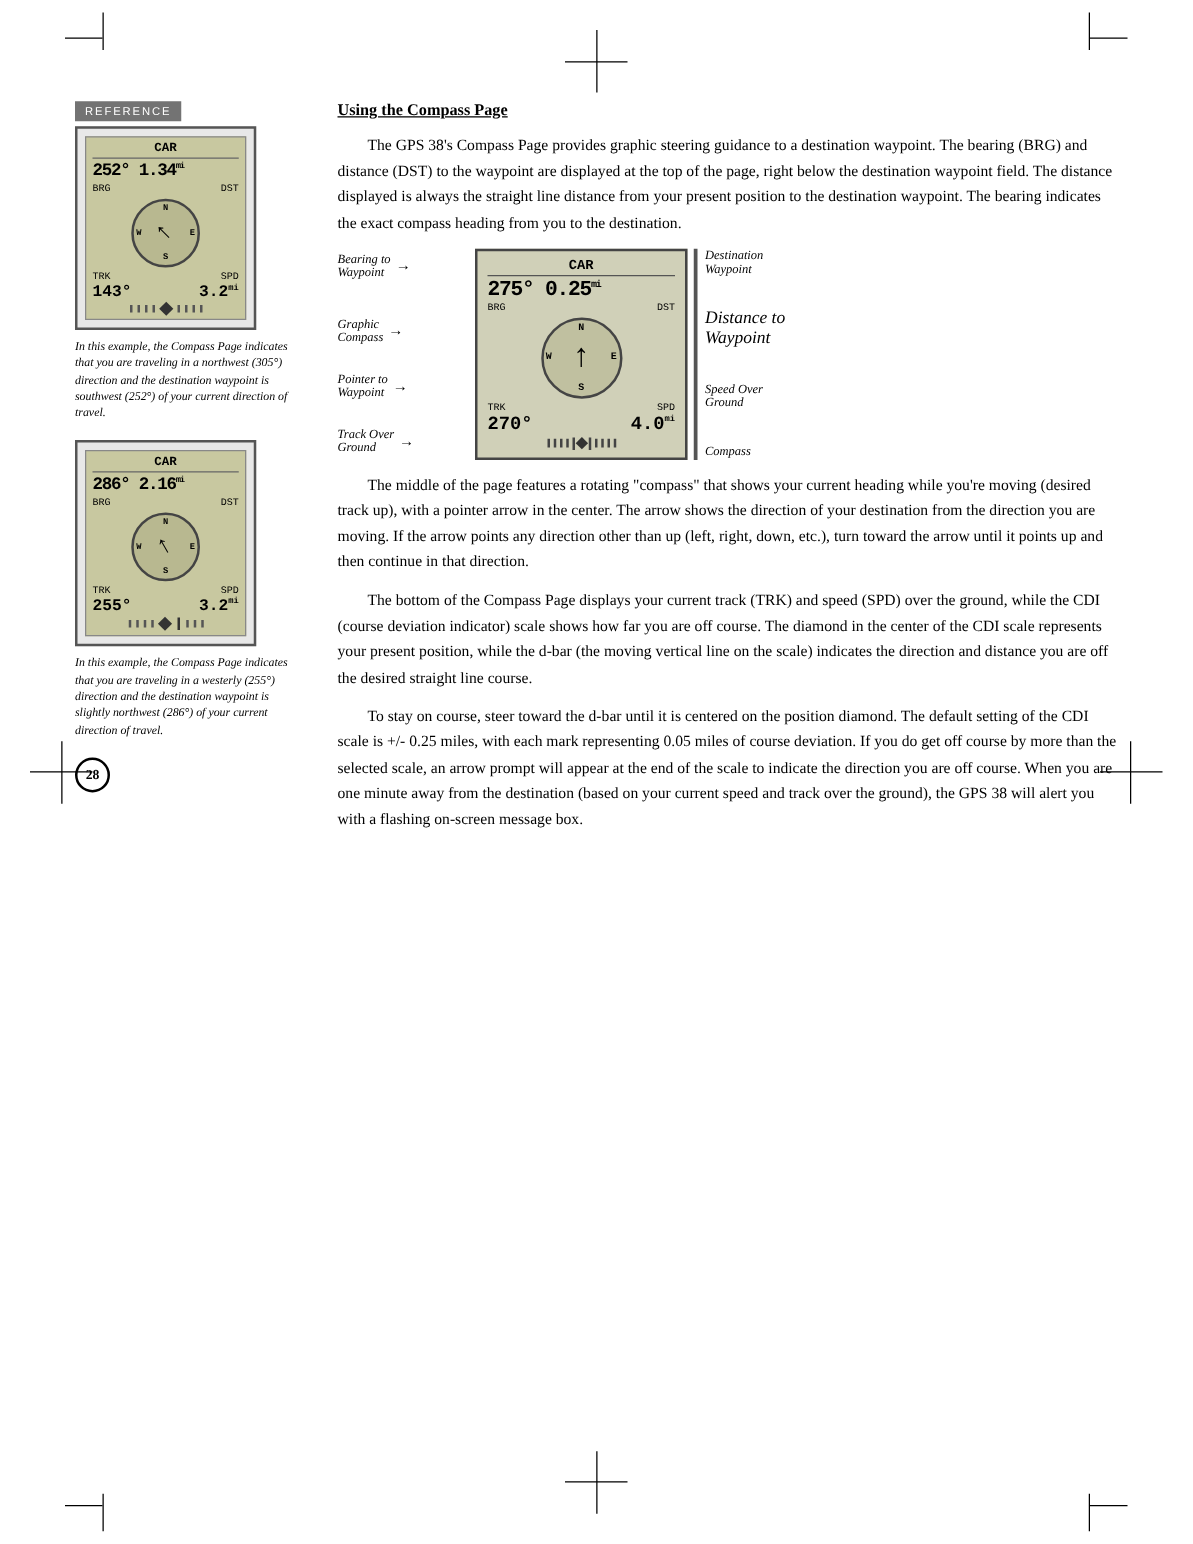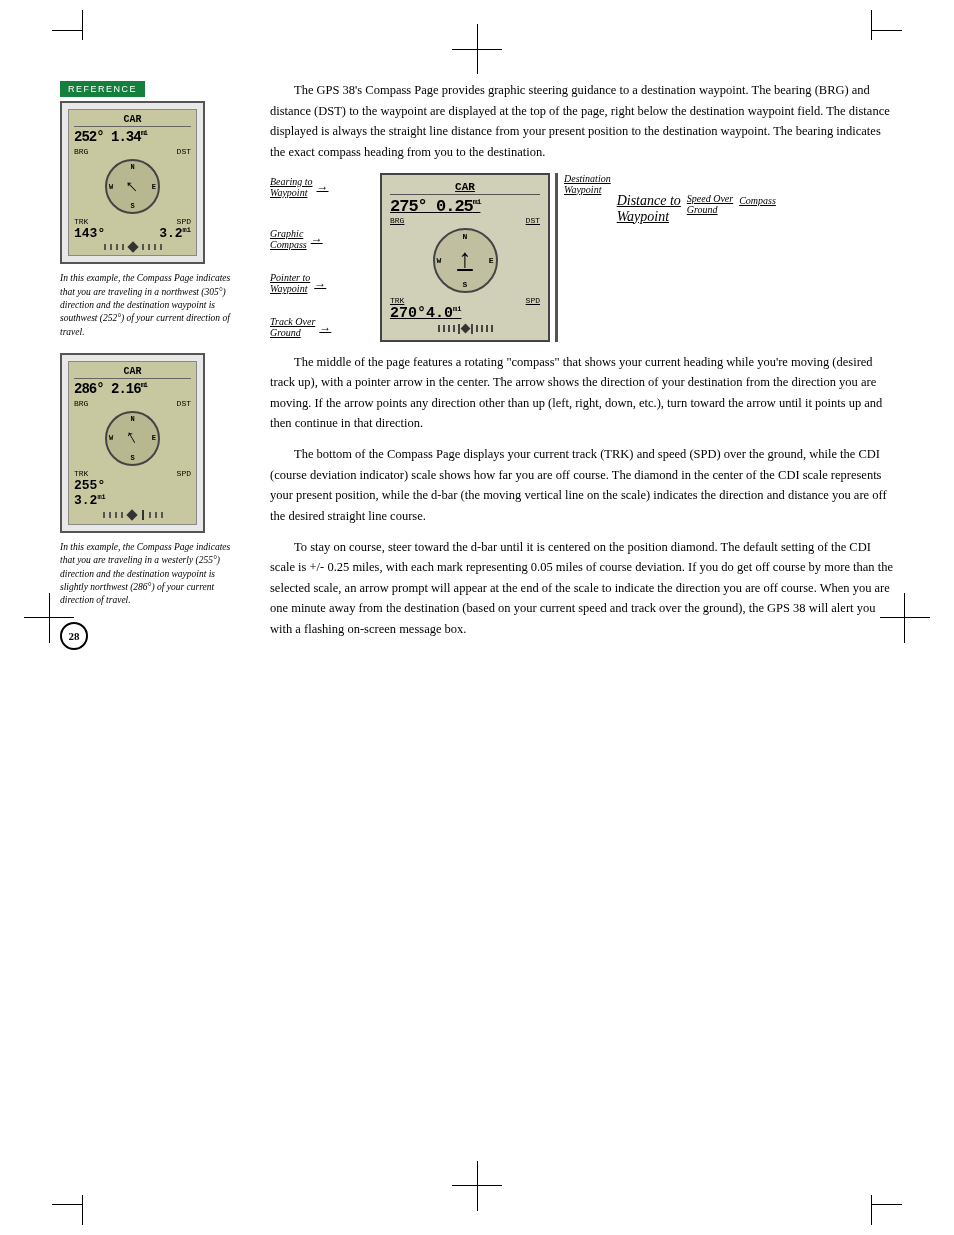--- a/index.html
+++ b/index.html
@@ -52,21 +52,21 @@
     }
 
     
     .sidebar {
       width: 190px;
       flex-shrink: 0;
       padding-right: 16px;
     }
 
     .reference-tab {
-      background: #15803d;
+      background: #737373;
       color: #fff;
       font-family: Arial, sans-serif;
       font-size: 9px;
       letter-spacing: 1.5px;
       text-transform: uppercase;
       padding: 3px 8px;
       display: inline-block;
       margin-bottom: 4px;
     }
 
@@ -210,21 +210,20 @@
       line-height: 1.65;
       margin-bottom: 10px;
       text-indent: 24px;
     }
 
     
     .diagram-container {
       display: flex;
       margin: 2px 0 10px 0;
       position: relative;
-      text-decoration: underline;
     }
     .diagram-labels-left {
       width: 110px;
       flex-shrink: 0;
       display: flex;
       flex-direction: column;
       justify-content: space-around;
       font-style: italic;
       font-size: 10px;
       padding-right: 8px;
@@ -238,20 +237,21 @@
     .arrow-right {
       font-size: 12px;
       color: #000;
     }
     .diagram-device-area {
       position: relative;
       flex-shrink: 0;
     }
     .diagram-labels-right {
       display: flex;
+      flex-direction: column;
       justify-content: space-around;
       font-style: italic;
       font-size: 10px;
       padding-left: 8px;
       gap: 6px;
     }
     .label-with-arrow {
       display: flex;
       align-items: flex-start;
     }
@@ -417,21 +417,21 @@
             <span class="dir-s">S</span>
             <span class="dir-e">E</span>
             <span class="dir-w">W</span>
             <span class="compass-arrow" style="transform: rotate(-30deg); display:inline-block;">↑</span>
           </div>
         </div>
         <div class="device-trk-spd">
           <span>TRK</span>
           <span>SPD</span>
         </div>
-        <div class="device-bearing-row" style="justify-content:space-between;flex-direction:column;">
+        <div class="device-bearing-row" style="justify-content:space-between;">
           <span class="device-trk-val">255° </span>
           <span class="device-trk-val">3.2<sup style="font-size:7px">mi</sup></span>
         </div>
         <div class="device-cdi">
           <span class="cdi-tick"></span>
             <span class="cdi-tick"></span>
             <span class="cdi-tick"></span>
           <span class="cdi-tick"></span>
           <span style="width:8px;height:8px;background:#333;transform:rotate(45deg);display:inline-block;margin:0 2px;"></span>
           <span style="width:2px;height:10px;background:#333;display:inline-block;margin:0 2px;"></span>
@@ -441,20 +441,21 @@
         </div>
       </div>
     </div>
 
     <div class="caption-text">In this example, the Compass Page indicates that you are traveling in a westerly (255°) direction and the destination waypoint is slightly northwest (286°) of your current direction of travel.</div>
 
     <div class="page-number-badge">28</div>
   </div>
 
   <div class="content">
+    <div class="section-title">Using the Compass Page</div>
 
     <p class="body-text">The GPS 38's Compass Page provides graphic steering guidance to a destination waypoint. The bearing (BRG) and distance (DST) to the waypoint are displayed at the top of the page, right below the destination waypoint field. The distance displayed is always the straight line distance from your present position to the destination waypoint. The bearing indicates the exact compass heading from you to the destination.</p>
 
     <div class="diagram-container">
 
       <div class="diagram-labels-left">
         <div class="label-row">
           <span style="font-style:italic;font-size:10px;">Bearing to<br>Waypoint</span>
           <span class="arrow-right">→</span>
         </div>
@@ -488,21 +489,21 @@
               <span class="dir dir-s">S</span>
               <span class="dir dir-e">E</span>
               <span class="dir dir-w">W</span>
               <span class="arrow-up">↑</span>
             </div>
           </div>
           <div class="trk-row">
             <span>TRK</span>
             <span>SPD</span>
           </div>
-          <div style="display:flex; align-items:baseline; margin-bottom:2px;">
+          <div style="display:flex; justify-content:space-between; align-items:baseline; margin-bottom:2px;">
             <span class="trk-big">270°</span>
             <span class="trk-big">4.0<sup style="font-size:7px">mi</sup></span>
           </div>
           <div class="cdi-scale">
             <span class="tick-sm"></span>
               <span class="tick-sm"></span>
               <span class="tick-sm"></span>
             <span class="tick-sm"></span>
             <span class="tick-lg"></span>
             <span class="diamond-sm"></span>

